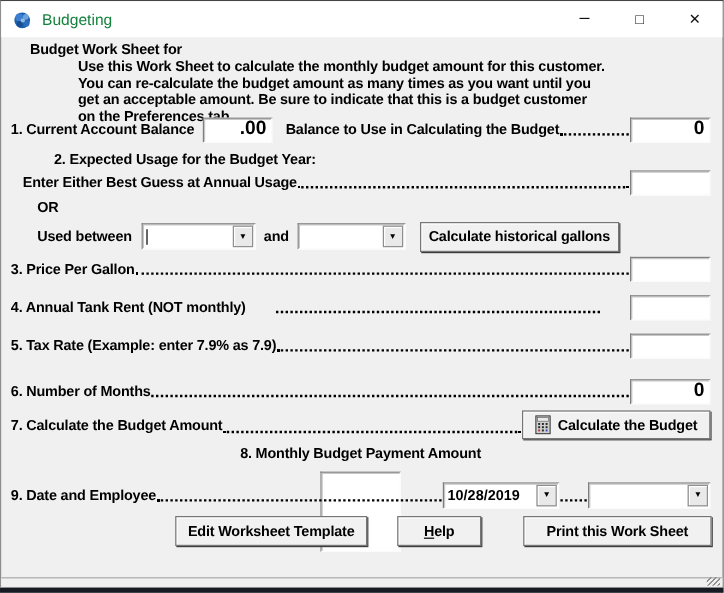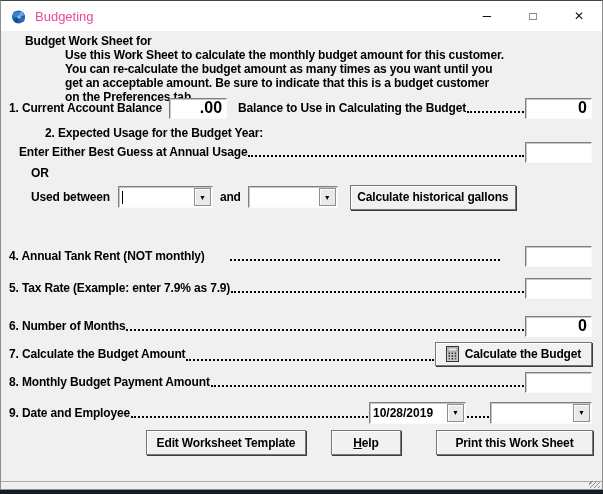--- a/index.html
+++ b/index.html
@@ -15,21 +15,21 @@
     background:#f0f0f0;
     border:1px solid #8e8e8e; border-top-color:#454545;
   }
   
   .titlebar {
     position:absolute; top:0; left:0; right:0; height:30px;
     background:#ffffff; display:flex; align-items:center;
   }
   .titlebar .app-icon { width:17px; height:17px; margin-left:9px; flex:0 0 auto; }
   .titlebar .title {
-    margin-left:8px; font-size:13px; color:#ec4899; white-space:nowrap;text-align:right;
+    margin-left:8px; font-size:13px; color:#15803d; white-space:nowrap;text-align:right;
   }
   .caption-btns { position:absolute; right:0; top:0; height:30px; display:flex; }
   .cap-btn {
     width:46px; height:30px; display:flex; align-items:center; justify-content:center;
     font-size:13px; color:#111; cursor:default;
   }
   .cap-btn.min span { position:relative; top:-2px; font-size:15px; }
   .cap-btn.max span { font-size:12px; }
   .cap-btn.close span { font-size:12px; }
   
@@ -162,20 +162,25 @@
       <span class="arrow-btn">▼</span>
     </div>
     <span class="lbl" style="margin-left:7px;">and</span>
     <div class="combo" style="margin-left:7px; width:90px; flex:0 0 90px;">
       <span class="val"></span>
       <span class="arrow-btn">▼</span>
     </div>
     <button class="btn" style="margin-left:12px; width:166px; height:25px;">Calculate historical gallons</button>
   </div>
 
+  <div class="row" style="top:212px; height:22px;">
+    <span class="lbl">3. Price Per Gallon</span>
+    <span class="leader"></span>
+    <input class="tb num w-std" value="" style="">
+  </div>
 
   <div class="row" style="top:244px; height:22px;gap:24px;">
     <span class="lbl">4. Annual Tank Rent (NOT monthly)</span>
     <span class="leader"></span>
     <input class="tb num w-std" value="" style="">
   </div>
 
   <div class="row" style="top:276px; height:22px;">
     <span class="lbl">5. Tax Rate (Example: enter 7.9% as 7.9)</span>
     <span class="leader"></span>
@@ -204,21 +209,21 @@
             <rect x="8.7" y="9.2" width="1.6" height="1.6"></rect>
           <rect x="5.6" y="11.9" width="1.6" height="1.6"></rect>
         </g>
         <rect x="2.5" y="11.9" width="1.6" height="1.6" fill="#c23030"></rect>
         <rect x="8.7" y="11.9" width="1.6" height="1.6" fill="#2f4fc2"></rect>
       </svg>
       <span>Calculate the Budget</span>
     </button>
   </div>
 
-  <div class="row" style="top:370px; height:22px;">
+  <div class="row" style="top:370px; height:22px;flex-direction:column;">
     <span class="lbl">8. Monthly Budget Payment Amount</span>
     <span class="leader"></span>
     <input class="tb num w-std" value="" style="">
   </div>
 
   <div class="row" style="top:400px; height:23px;justify-content:flex-end;">
     <span class="lbl">9. Date and Employee</span>
     <span class="leader"></span>
     <div class="combo" style="width:97px; flex:0 0 97px;">
       <span class="val">10/28/2019</span>

